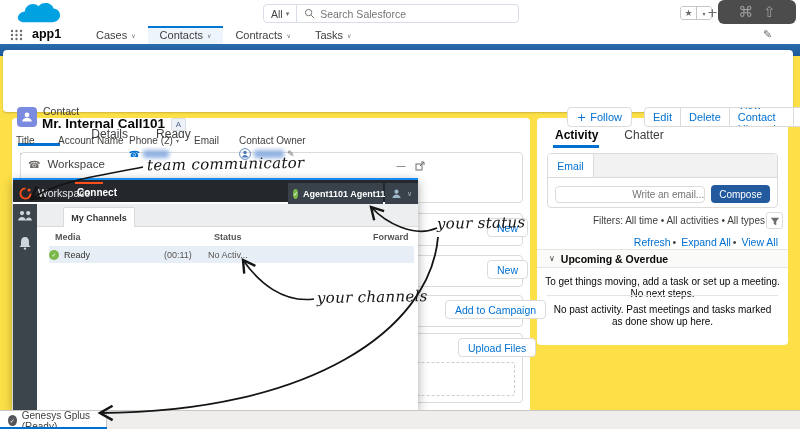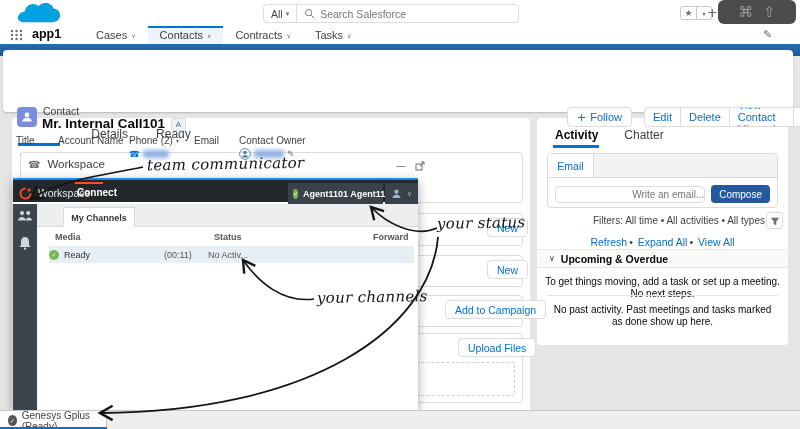--- a/index.html
+++ b/index.html
@@ -1,17 +1,17 @@
 <!DOCTYPE html>
 <html><head>
 <meta charset="utf-8">
 <style>
   * { margin:0; padding:0; box-sizing:border-box; }
   body { background:#888; font-family:"Liberation Sans", sans-serif; }
-  #screen { position:relative; width:800px; height:429px; overflow:hidden; background:#e5e5e5; }
+  #screen { position:relative; width:800px; height:429px; overflow:hidden; background:#fde047; }
   .glyph { font-family:"DejaVu Sans", sans-serif; }
 
   
   .topbar { position:absolute; left:0; top:0; width:800px; height:26px; background:#fff; z-index:10; }
   .cloud { position:absolute; left:16px; top:2px; width:46px; height:23px; }
   .searchbox { position:absolute; left:263px; top:4px; width:256px; height:19px; border:1px solid #d8dde6; border-radius:4px; background:#fff; display:flex; align-items:center; font-size:10.5px; color:#54698d; }
   .scope { display:flex; align-items:center; gap:3px; padding:0 7px; border-right:1px solid #d8dde6; height:100%; color:#444; }
   .scope .dd { font-size:7px; color:#706e6b; }
   .searchbox input { border:0; outline:none; flex:1; font-size:10.5px; color:#444; font-family:"Liberation Sans",sans-serif; background:transparent; }
   .mag { width:11px; height:11px; margin:0 5px 0 7px; }
@@ -100,21 +100,21 @@
   .rtab.active { font-weight:bold; color:#080707; }
   .rtab-underline { position:absolute; left:16px; top:27px; width:46px; height:3px; background:#0070d2; }
   .composer { position:absolute; left:10px; top:35px; width:231px; height:55px; border:1px solid #dddbda; border-radius:4px; overflow:hidden; }
   .ctabstrip { height:24px; background:#f3f2f2; border-bottom:1px solid #dddbda; display:flex; }
   .ctab { width:46px; background:#fff; border-right:1px solid #dddbda; font-size:10.5px; color:#0070d2; display:flex; align-items:center; justify-content:center; }
   .cbody { display:flex; align-items:center; gap:6px; padding:7px 7px 0 7px; }
   .cbody input { flex:1; height:17px; border:1px solid #dddbda; border-radius:4px; font-size:10px; color:#706e6b; text-align:right; outline:none; font-family:"Liberation Sans",sans-serif; }
   .composebtn { height:18px; padding:0 8px; background:#235a9e; border-radius:4px; color:#fff; font-size:10px; display:flex; align-items:center; }
   .filtersrow { position:absolute; left:10px; top:97px; width:218px; text-align:right; font-size:10px; color:#3e3e3c; }
   .filtericon { position:absolute; left:229px; top:94px; width:17px; height:17px; border:1px solid #dddbda; border-radius:3px; display:flex; align-items:center; justify-content:center; }
-  .linksrow { position:absolute; left:10px; top:118px; width:231px; text-align:center; font-size:10.5px; color:#0070d2; }
+  .linksrow { position:absolute; left:10px; top:118px; width:231px; text-align:right; font-size:10.5px; color:#0070d2; }
   .linksrow .s { color:#3e3e3c; padding:0 2px; }
   .secthead { position:absolute; left:0px; top:131px; width:251px; height:19px; border-top:1px solid #e5e5e5; border-bottom:1px solid #e5e5e5; background:#fafaf9; display:flex; align-items:center; gap:6px; padding-left:12px; font-size:10.5px; font-weight:bold; color:#080707; }
   .secthead .ch { font-size:8px; font-weight:normal; color:#3e3e3c; }
   .emptymsg { position:absolute; width:251px; text-align:center; font-size:10px; color:#080707; line-height:12px; }
   .rdivider { position:absolute; left:10px; top:177px; width:231px; border-top:1px solid #e5e5e5; }
 
   
   .statusbar { position:absolute; left:0; top:410px; width:800px; height:19px; background:#efeeec; border-top:1px solid #c9c7c5; z-index:40; }
   .statustab { position:absolute; left:0; top:0; width:107px; height:19px; background:#fff; border-right:1px solid #c9c7c5; display:flex; align-items:center; gap:5px; padding-left:8px; font-size:10px; color:#3e3e3c; }
   .statustab::after { content:""; position:absolute; left:0; bottom:0; width:107px; height:3px; background:#0070d2; }

